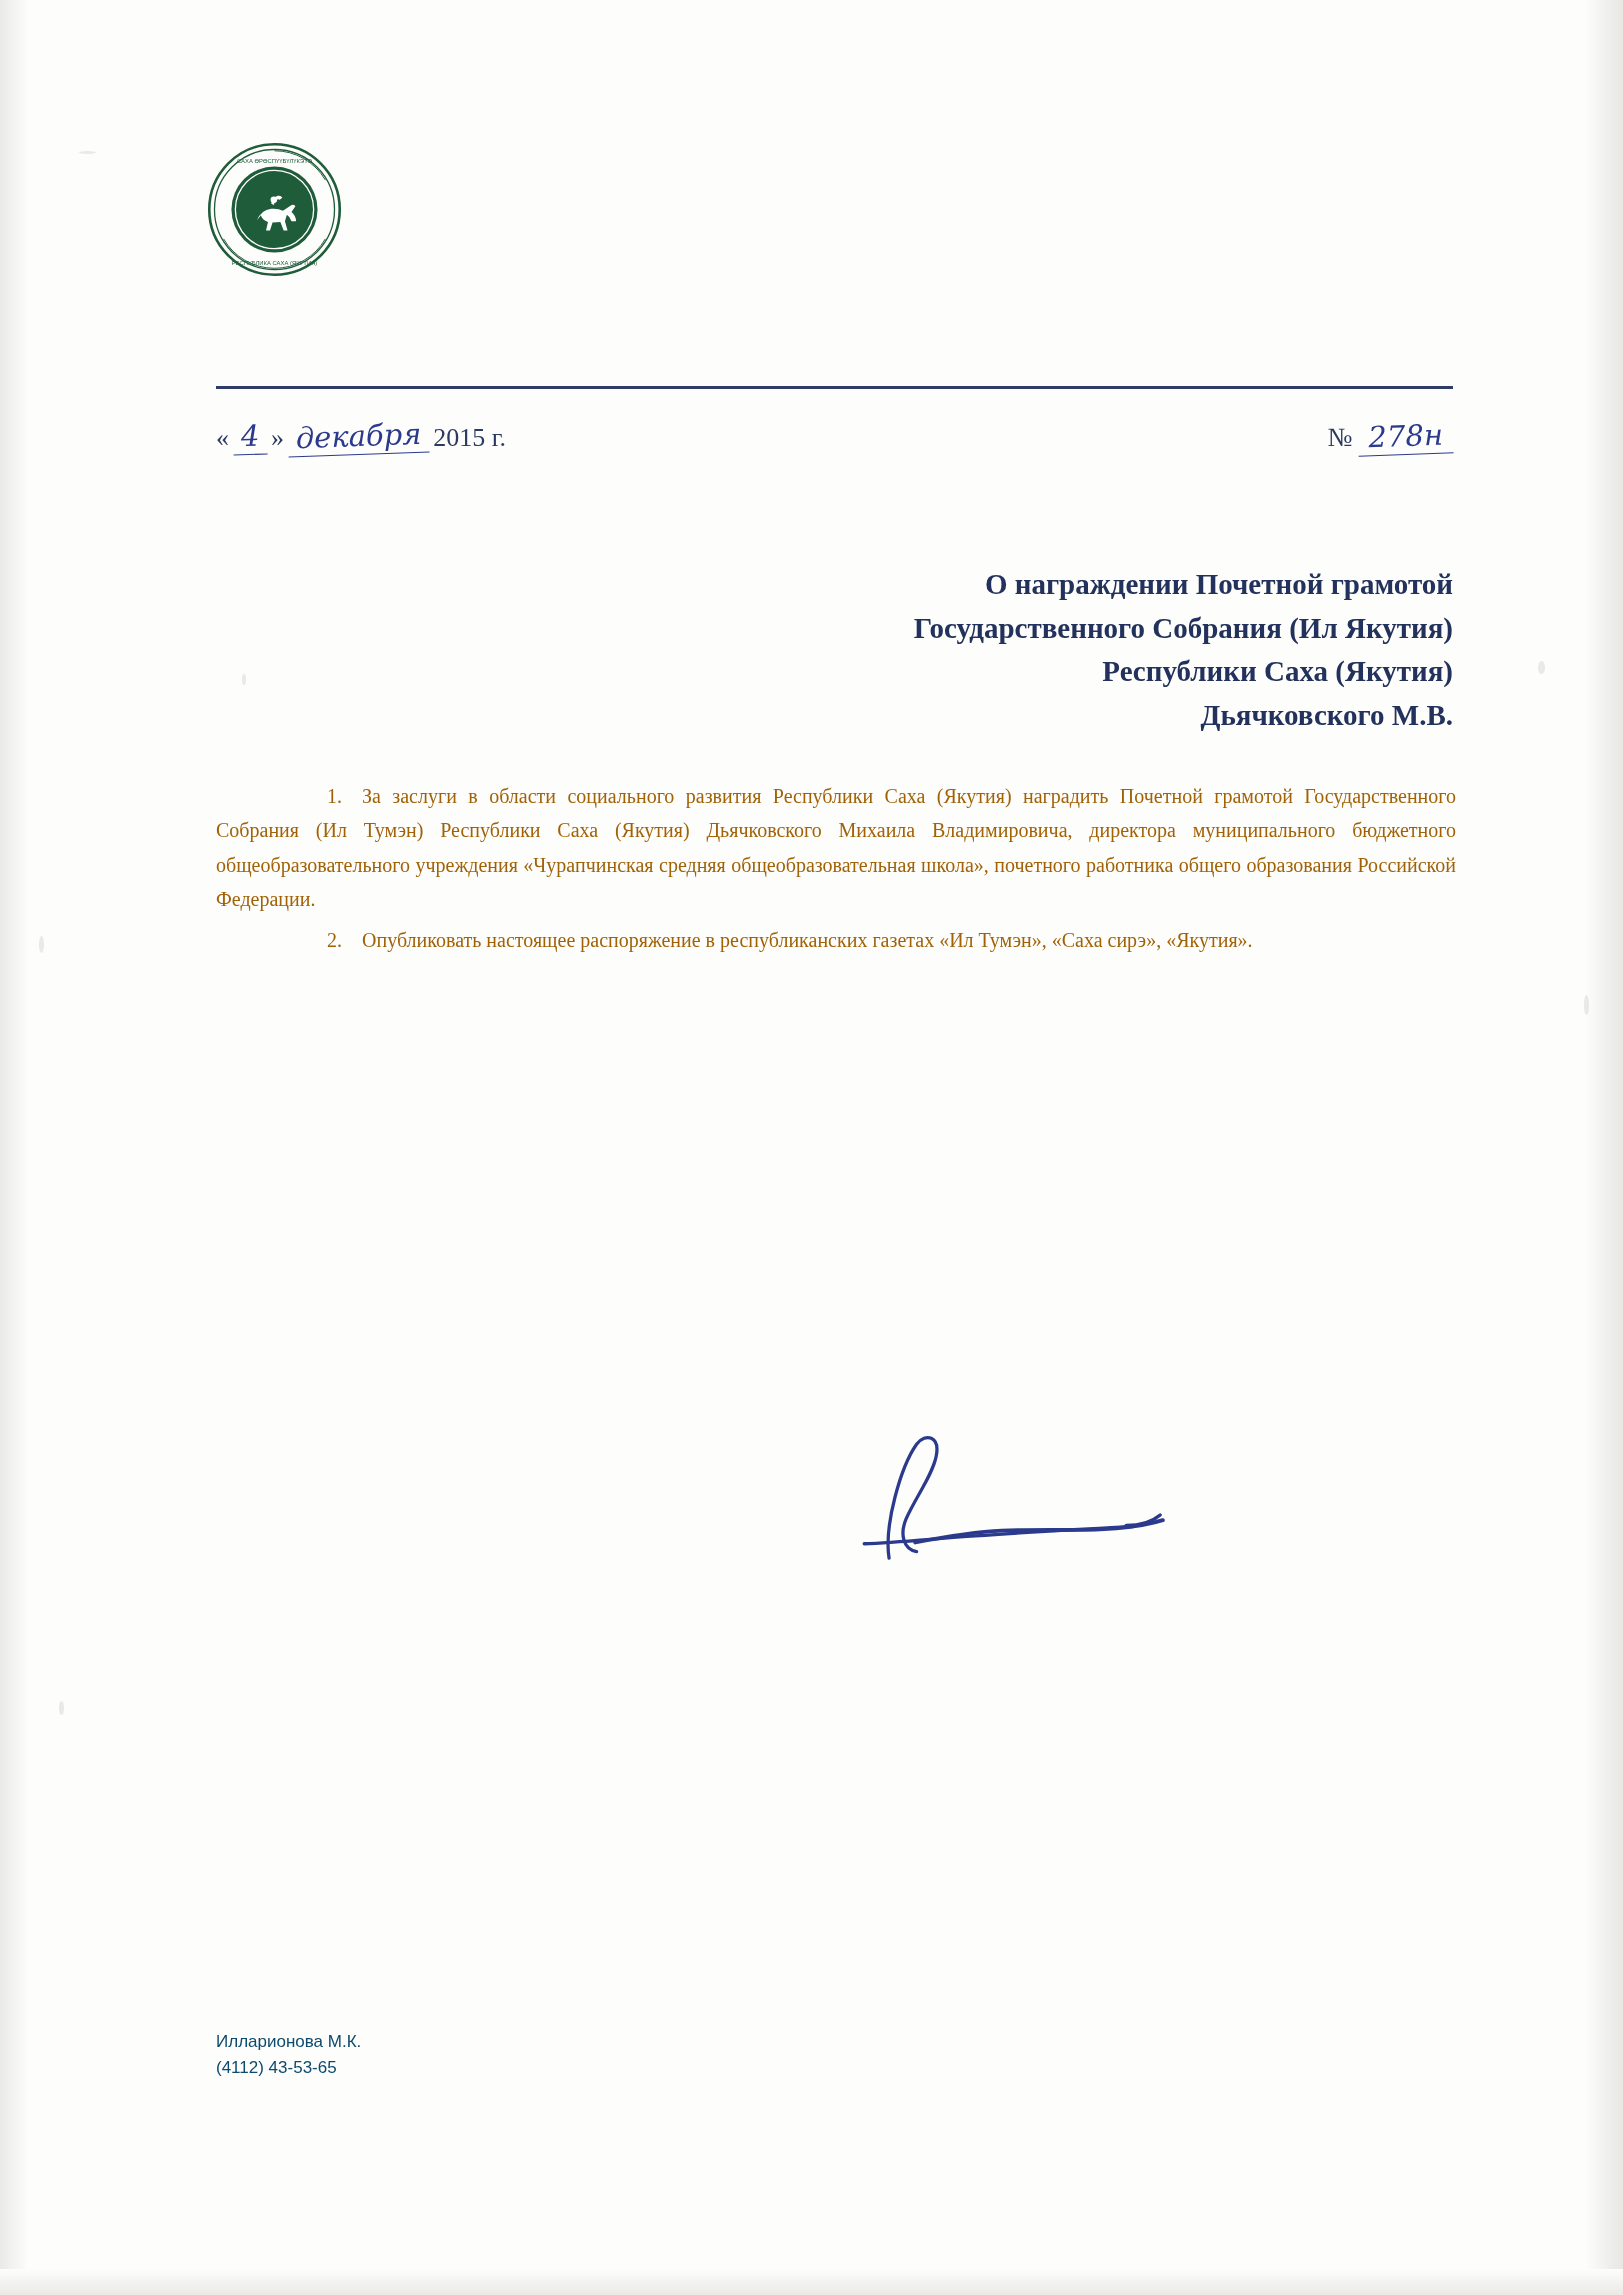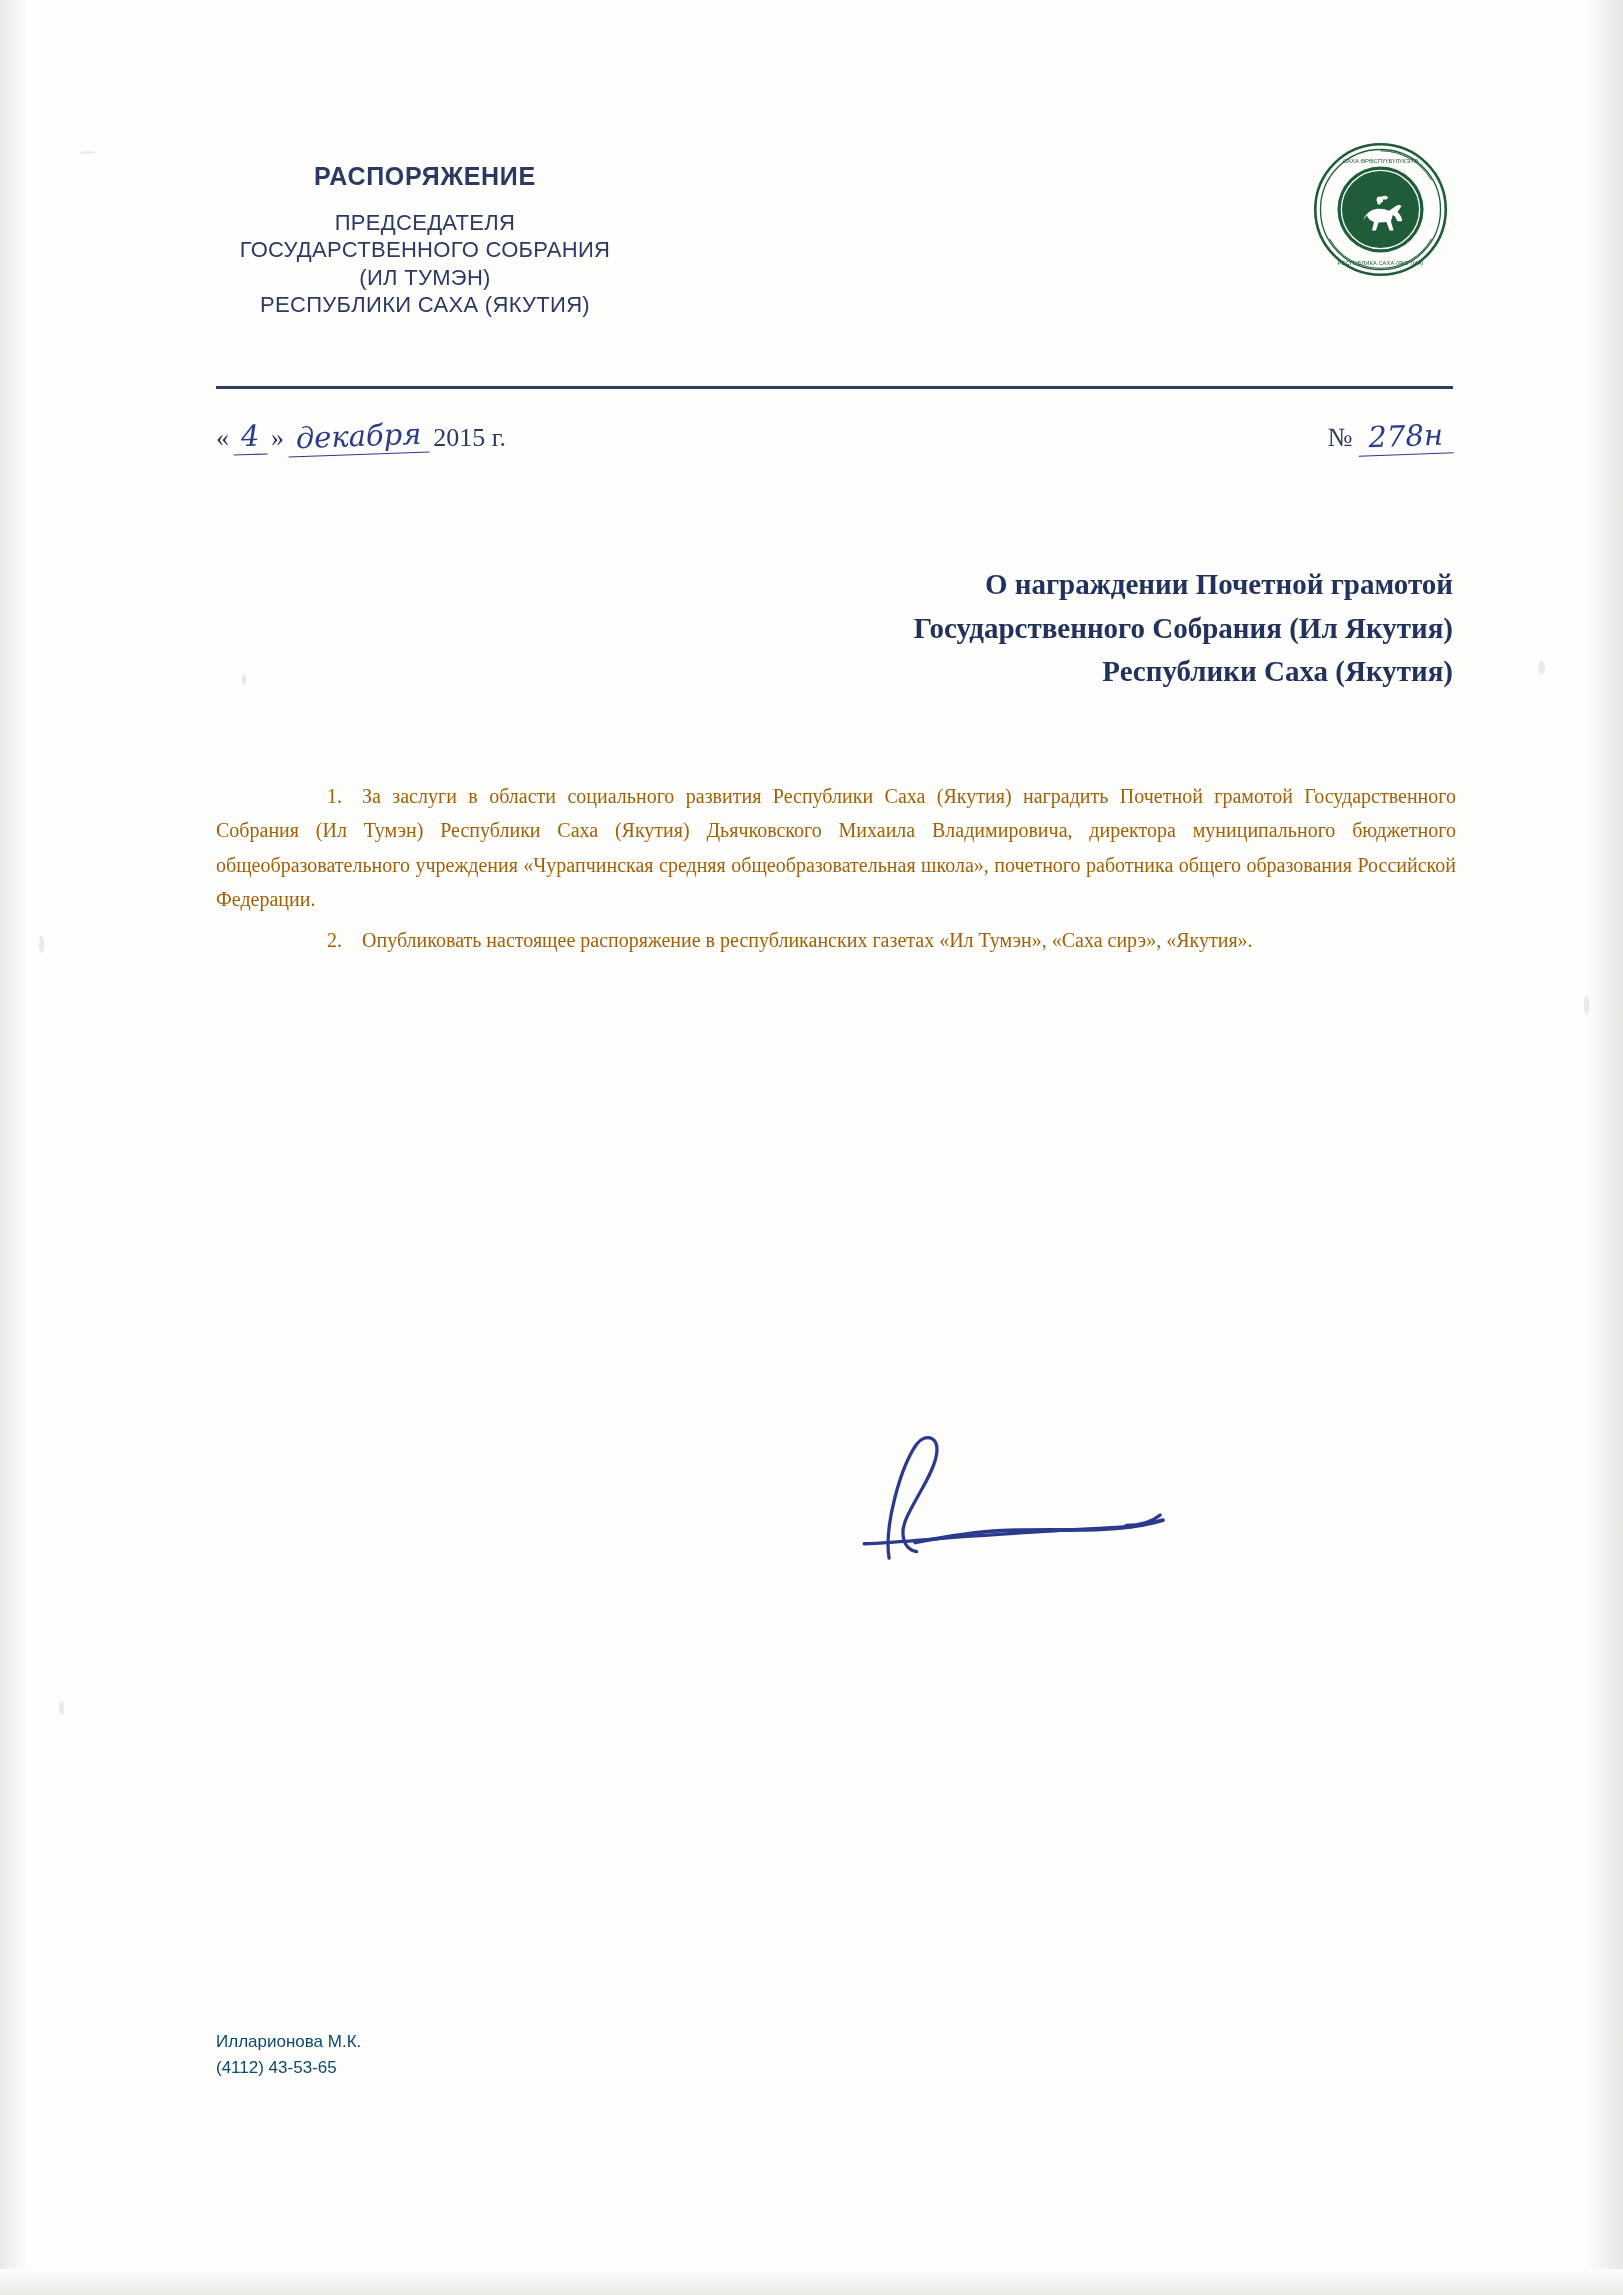--- a/index.html
+++ b/index.html
@@ -198,28 +198,20 @@
 
   <div class="speck" style="left:79px;top:151px;width:17px;height:3.3px;"></div>
   <div class="speck" style="left:242px;top:674px;width:3.9px;height:10.5px;"></div>
   <div class="speck" style="left:1538px;top:661px;width:6.5px;height:13px;"></div>
   <div class="speck" style="left:39px;top:936px;width:5.2px;height:17px;"></div>
   <div class="speck" style="left:1584px;top:995px;width:5.2px;height:19.6px;"></div>
   <div class="speck" style="left:59px;top:1701px;width:4.6px;height:14.4px;"></div>
 
   <div class="header">
 
-    <div class="header-col left">
-      <div class="hdr-line-strong">РАСПОРЯЖЕНИЕ</div>
-      <div class="hdr-gap"></div>
-      <div class="hdr-line">ПРЕДСЕДАТЕЛЯ</div>
-      <div class="hdr-line">ГОСУДАРСТВЕННОГО СОБРАНИЯ</div>
-      <div class="hdr-line">(ИЛ ТУМЭН)</div>
-      <div class="hdr-line">РЕСПУБЛИКИ САХА (ЯКУТИЯ)</div>
-    </div>
 
     <div class="emblem-wrap">
       <div class="emblem">
         <svg viewBox="0 0 210 210" width="137" height="137" aria-hidden="true">
           <circle cx="105" cy="105" r="100" fill="none" stroke="#1f5c3a" stroke-width="4"></circle>
           <circle cx="105" cy="105" r="92" fill="none" stroke="#1f5c3a" stroke-width="2"></circle>
           <circle cx="105" cy="105" r="66" fill="#1f5c3a"></circle>
           <circle cx="105" cy="105" r="60" fill="none" stroke="#ffffff" stroke-width="2"></circle>
 
           <g fill="#ffffff">
@@ -253,20 +245,21 @@
     <div class="date-right">
       <span>№</span>
       <span class="hand num">278н</span>
     </div>
   </div>
 
   <div class="title">
     <div>О награждении Почетной грамотой</div>
     <div>Государственного Собрания (Ил Якутия)</div>
     <div>Республики Саха (Якутия)</div>
+    <div>Дьячковского М.В.</div>
   </div>
 
   <div class="body">
     <p>1. За заслуги в области социального развития Республики Саха (Якутия) наградить Почетной грамотой Государственного Собрания (Ил Тумэн) Республики Саха (Якутия) Дьячковского Михаила Владимировича, директора муниципального бюджетного общеобразовательного учреждения «Чурапчинская средняя общеобразовательная школа», почетного работника общего образования Российской Федерации.</p>
     <p>2. Опубликовать настоящее распоряжение в республиканских газетах «Ил Тумэн», «Саха сирэ», «Якутия».</p>
   </div>
 
   <svg class="signature" viewBox="0 0 620 230" aria-hidden="true">
     <g fill="none" stroke="#2b3a8c" stroke-width="5" stroke-linecap="round">
       <path d="M78 200 C 70 150, 96 60, 120 26 C 134 8, 156 14, 150 44 C 145 72, 118 108, 104 140 C 94 164, 100 186, 120 190"></path>

